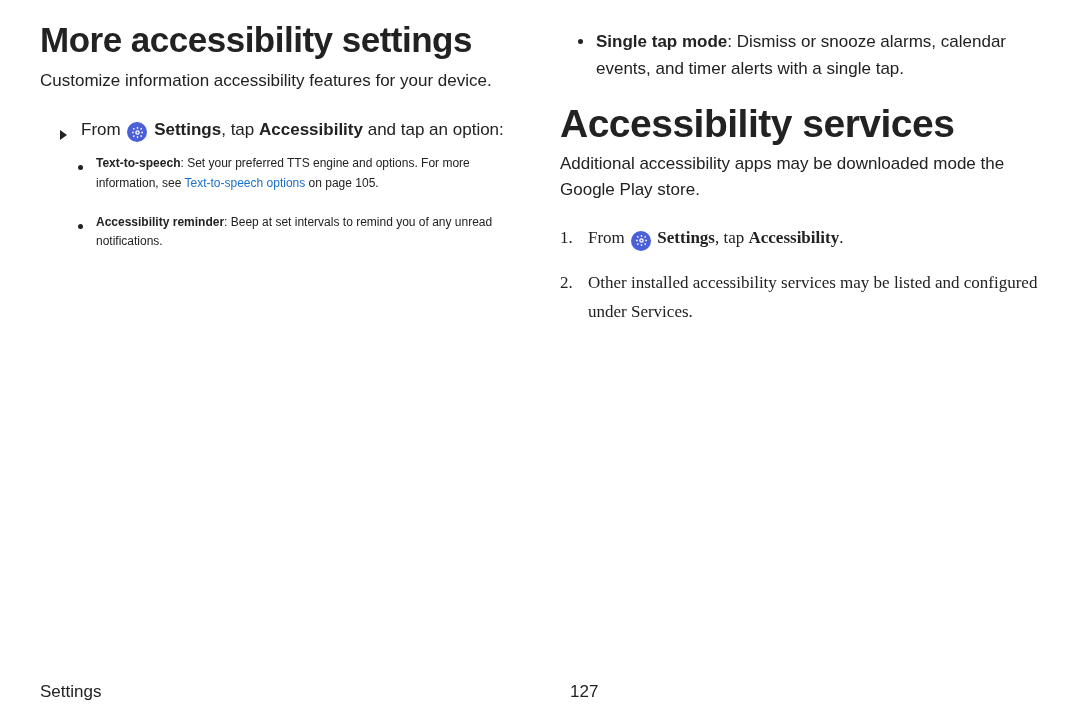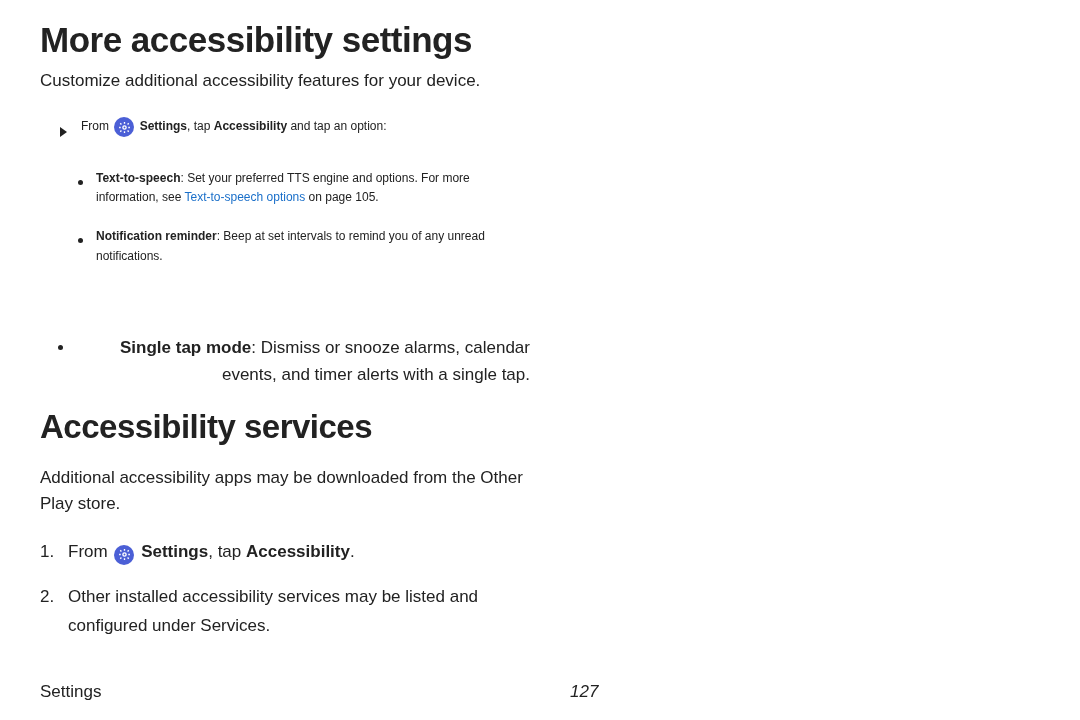--- a/index.html
+++ b/index.html
@@ -7,43 +7,42 @@
   body {
     font-family: Arial, Helvetica, sans-serif;
     color: #222;
     background: #fff;
     position: relative;
   }
   .page {
     display: flex;
     gap: 40px;
     padding: 20px 40px 60px 40px;
-    flex-direction: column;
   }
   .col {
     width: 490px;
   }
   h1 {
     font-size: 35px;
     font-weight: 700;
     letter-spacing: -0.5px;
     margin-bottom: 8px;
     font-family: Arial, Helvetica, sans-serif;
   }
   .subtitle {
     font-size: 17px;
     line-height: 1.5;
     margin-bottom: 22px;
   }
   .from-line {
     display: flex;
-    align-items: flex-end;
-    font-size: 12px;
+    align-items: center;
+    font-size: 17px;
     line-height: 1.7;
-    margin-bottom: 32px;
+    margin-bottom: 10px;
     padding-left: 20px;
   }
   .caret {
     display: inline-block;
     width: 0; height: 0;
     border-top: 5px solid transparent;
     border-bottom: 5px solid transparent;
     border-left: 7px solid #222;
     margin-right: 14px;
     margin-top: 10px;
@@ -78,41 +77,41 @@
     top: 11px;
     width: 5px; height: 5px;
     background: #222;
     border-radius: 50%;
   }
   .bullets-top {
     list-style: none;
     padding-left: 36px;
     margin-bottom: 16px;
     margin-top: 8px;
-    text-align: right;
   }
   .bullets-top > li {
     font-size: 17px;
     line-height: 1.6;
     margin-bottom: 20px;
     position: relative;
   }
   .bullets-top > li::before {
     content: "";
     position: absolute;
     left: -18px;
     top: 11px;
     width: 5px; height: 5px;
     background: #222;
     border-radius: 50%;
   }
   ol.steps {
     list-style: none;
     padding-left: 0;
     counter-reset: step;
+    font-family: Liberation Serif, serif;
   }
   ol.steps > li {
     font-size: 17px;
     line-height: 1.7;
     margin-bottom: 16px;
     padding-left: 28px;
     position: relative;
     counter-increment: step;
   }
   ol.steps > li::before {
@@ -125,69 +124,69 @@
   b { font-weight: 700; }
   .footer {
     position: absolute;
     bottom: 18px;
     left: 0; right: 0;
     display: flex;
     padding: 0 40px;
     font-size: 17px;
   }
   .footer .sect { width: 490px; }
-  .footer .pg { padding-left: 40px; font-style: italic; }
+  .footer .pg { padding-left: 40px; }
   h2 {
-    font-size: 33px;
+    font-size: 39px;
     font-weight: 700;
     letter-spacing: -0.5px;
-    margin-bottom: 19px;
+    margin-bottom: 5px;
   }
 </style>
 </head>
 <body>
 
 <div class="page">
   <div class="col">
     <h1>More accessibility settings</h1>
-    <p class="subtitle">Customize additional accessibility features for your device.</p>
+    <p class="subtitle">Customize information accessibility features for your device.</p>
 
     <div class="from-line">
       <span class="caret"></span>
       <span>
         <span>From </span>
         <span class="gear">
           <svg viewBox="0 0 24 24" fill="none" stroke="#fff" stroke-width="2.5">
             <circle cx="12" cy="12" r="3"></circle>
             <path d="M12 2v3M12 19v3M4.2 4.2l2.1 2.1M17.7 17.7l2.1 2.1M2 12h3M19 12h3M4.2 19.8l2.1-2.1M17.7 6.3l2.1-2.1"></path>
           </svg>
         </span>
         <b>Settings</b><span>, tap </span><b>Accessibility</b><span> and tap an option:</span>
       </span>
     </div>
 
     <ul class="bullets">
       <li>
         <b>Text-to-speech</b><span>: Set your preferred TTS engine and options. For more information, see </span><span class="link">Text-to-speech options</span><span> on page 105.</span>
       </li>
       <li>
-        <b>Notification reminder</b><span>: Beep at set intervals to remind you of any unread notifications.</span>
+        <b>Accessibility reminder</b><span>: Beep at set intervals to remind you of any unread notifications.</span>
       </li>
     </ul>
   </div>
 
   <div class="col">
     <ul class="bullets-top">
       <li>
         <b>Single tap mode</b><span>: Dismiss or snooze alarms, calendar events, and timer alerts with a single tap.</span>
       </li>
     </ul>
 
     <h2>Accessibility services</h2>
-    <p class="subtitle">Additional accessibility apps may be downloaded from the Other Play store.</p>
+    <p class="subtitle">Additional accessibility apps may be downloaded mode the Google Play store.</p>
 
     <ol class="steps">
       <li>
         <span>From </span>
         <span class="gear">
           <svg viewBox="0 0 24 24" fill="none" stroke="#fff" stroke-width="2.5">
             <circle cx="12" cy="12" r="3"></circle>
             <path d="M12 2v3M12 19v3M4.2 4.2l2.1 2.1M17.7 17.7l2.1 2.1M2 12h3M19 12h3M4.2 19.8l2.1-2.1M17.7 6.3l2.1-2.1"></path>
           </svg>
         </span>

